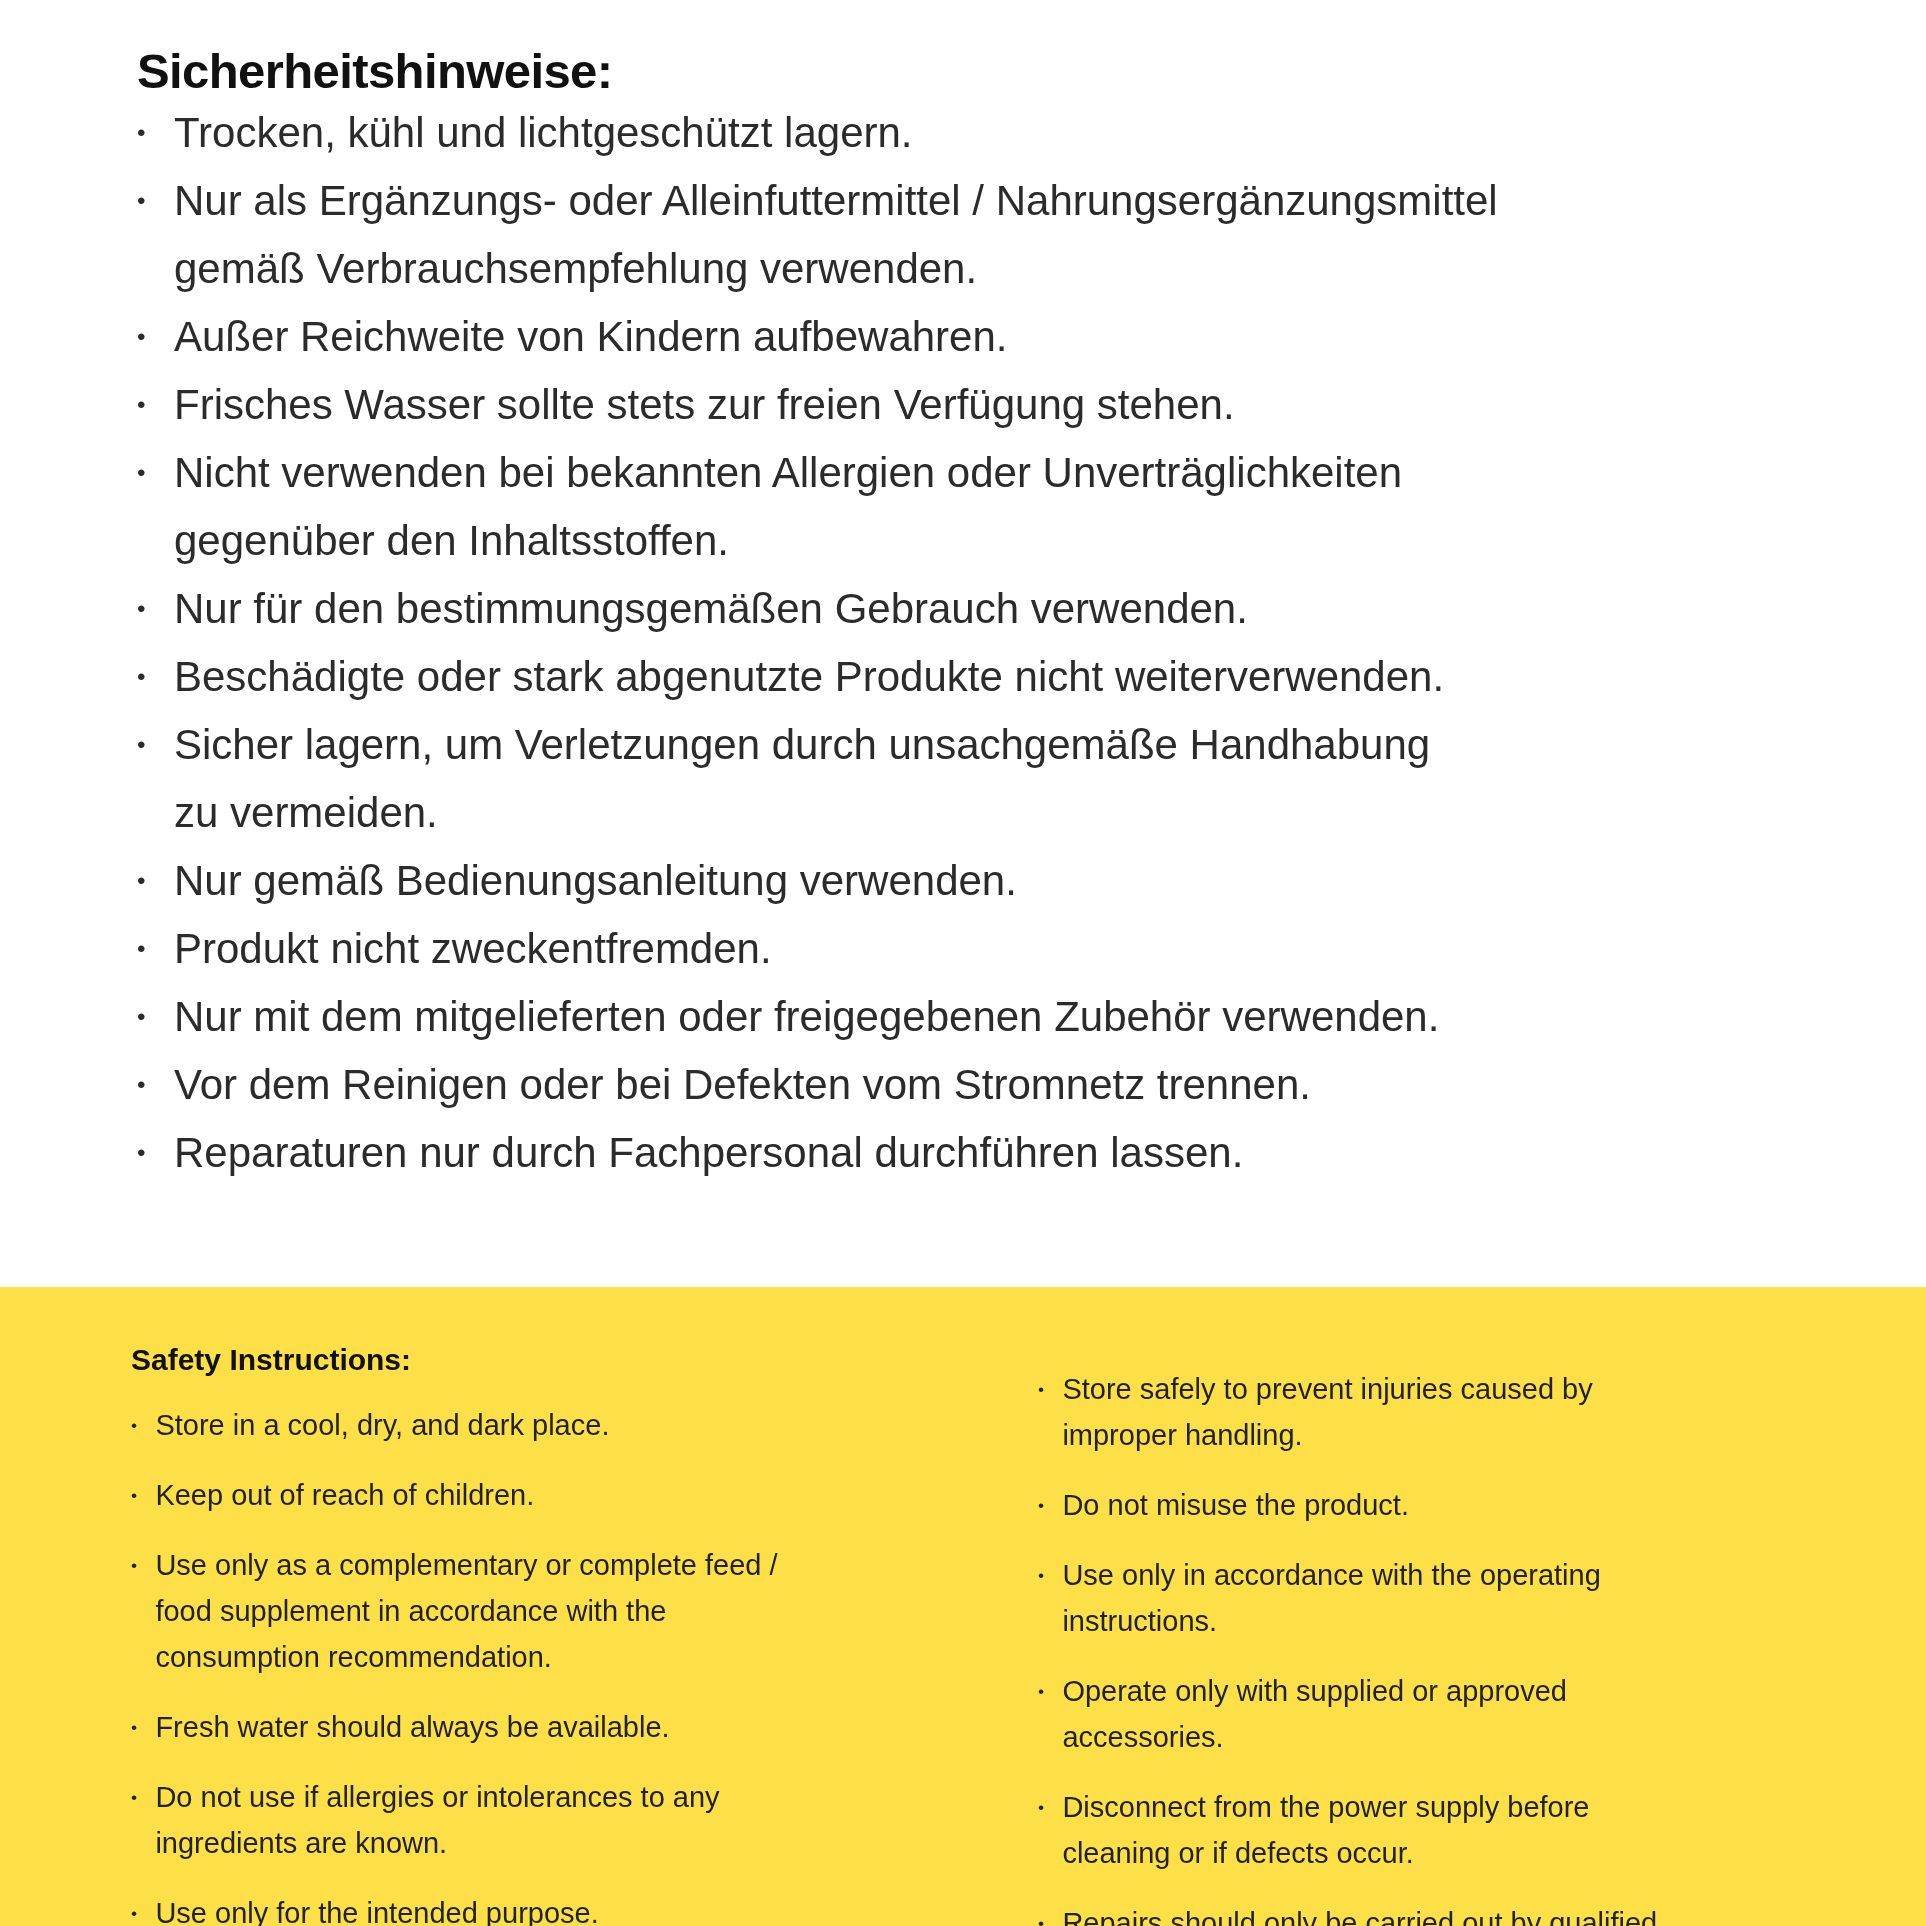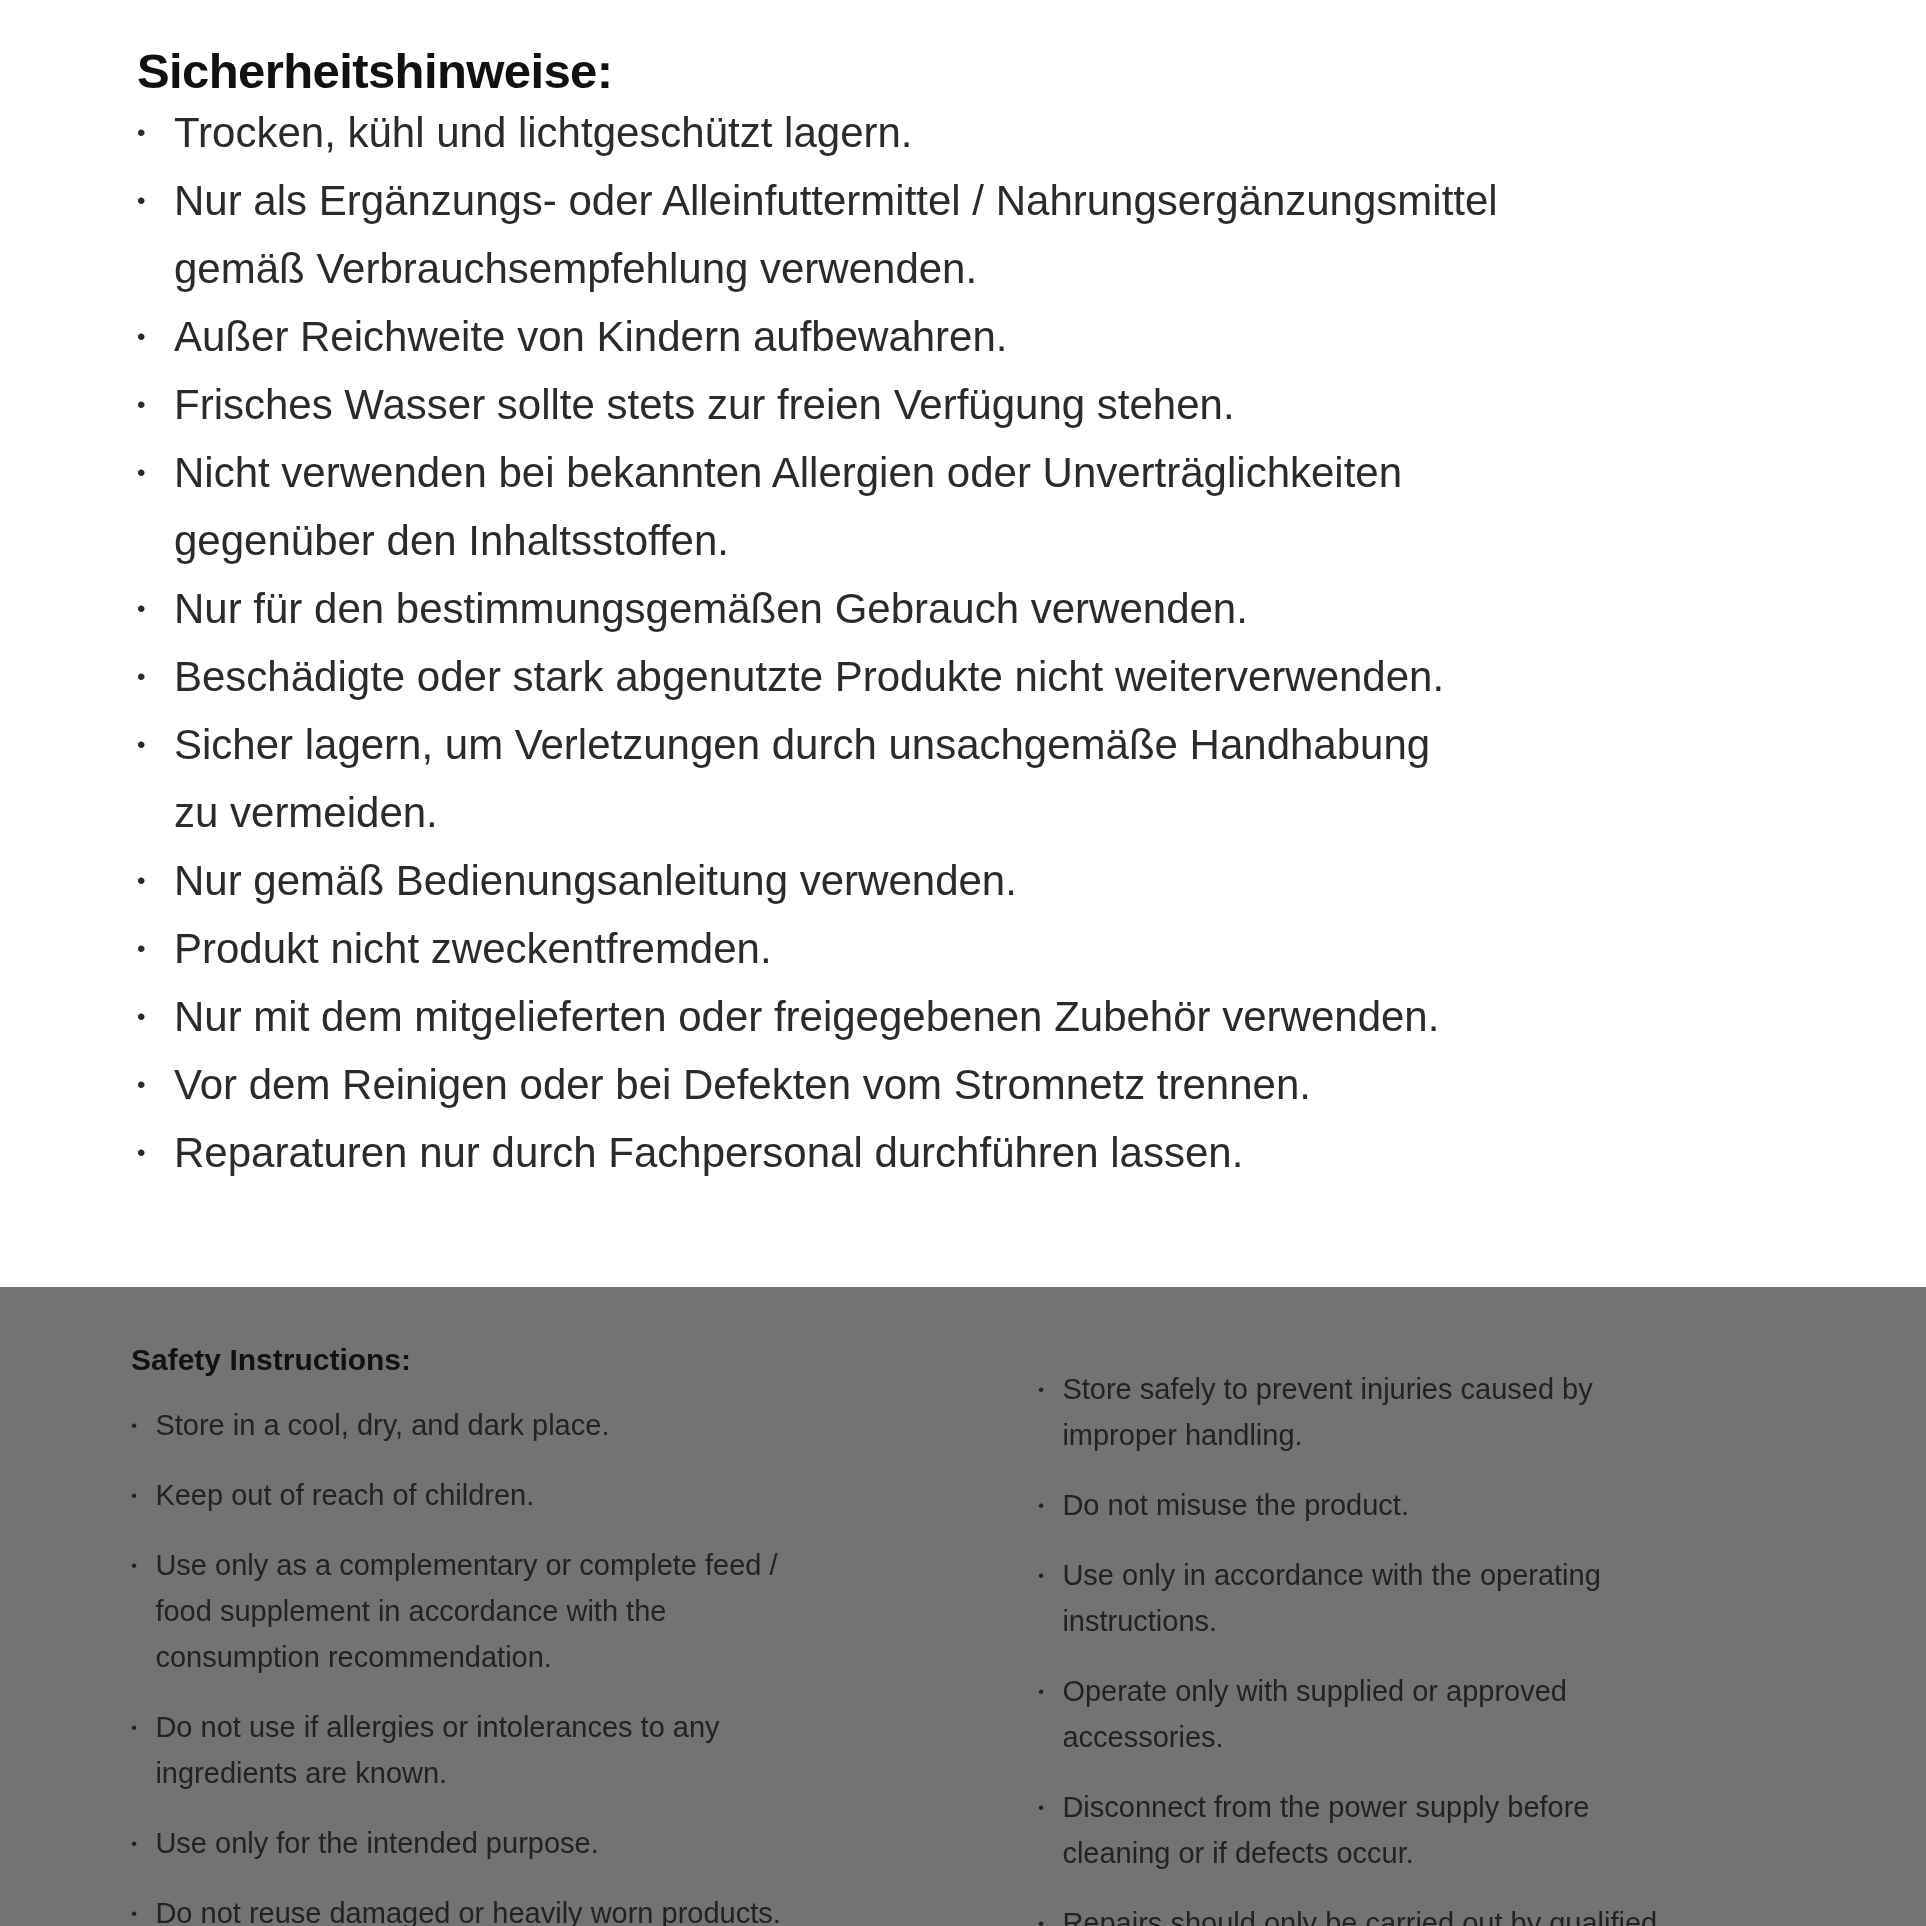--- a/index.html
+++ b/index.html
@@ -50,21 +50,21 @@
     left: 0;
     top: 0;
     font-size: 0.58em;
     line-height: 68px;
     color: #2b2b2b;
   }
 
   
   .section-en {
     height: 639px;
-    background: #737373;
+    background: #fde047;
     padding: 55px 39px 0 131px;
     display: flex;
     align-items: flex-start;
     gap: 36px;
   }
   .col-left { width: 871px; flex: none; }
   .col-right { flex: 1; }
   .title-en {
     margin: 0 0 9px 0;
     font-size: 30px;
@@ -122,20 +122,21 @@
 
   <section class="section-en">
     <div class="col-left">
       <h2 class="title-en">Safety Instructions:</h2>
       <ul class="bullets list-en">
           <li>Store in a cool, dry, and dark place.</li>
           <li>Keep out of reach of children.</li>
           <li>Use only as a complementary or complete feed /
 food supplement in accordance with the
 consumption recommendation.</li>
+          <li>Fresh water should always be available.</li>
           <li>Do not use if allergies or intolerances to any
 ingredients are known.</li>
           <li>Use only for the intended purpose.</li>
           <li>Do not reuse damaged or heavily worn products.</li>
         </ul>
     </div>
     <div class="col-right">
       <ul class="bullets list-en">
           <li>Store safely to prevent injuries caused by
 improper handling.</li>

